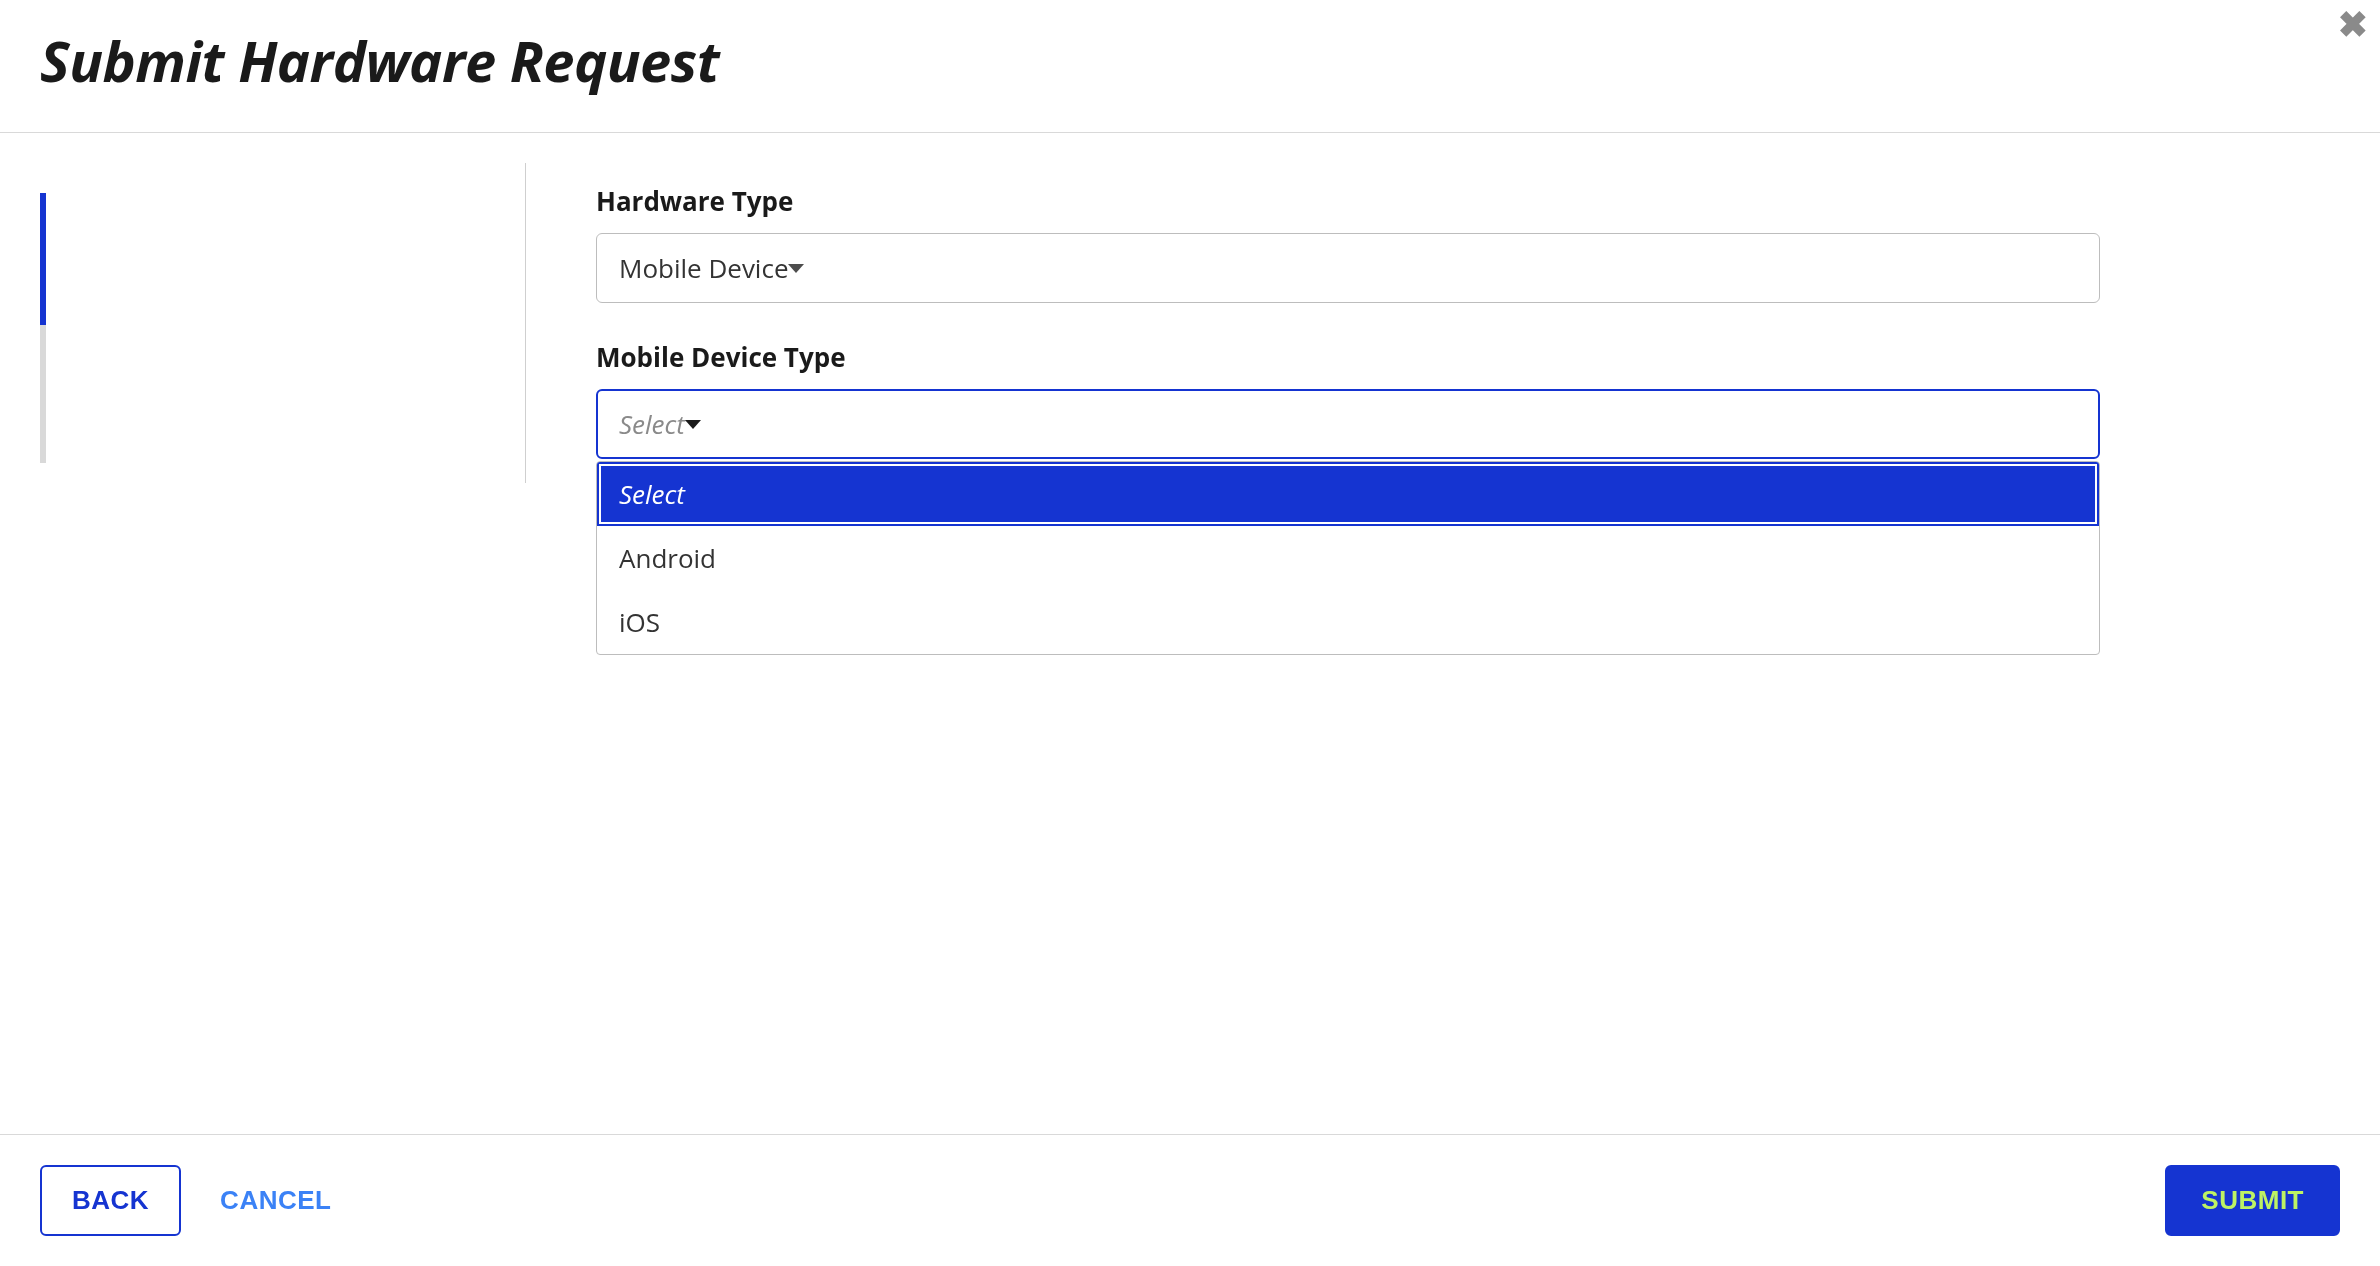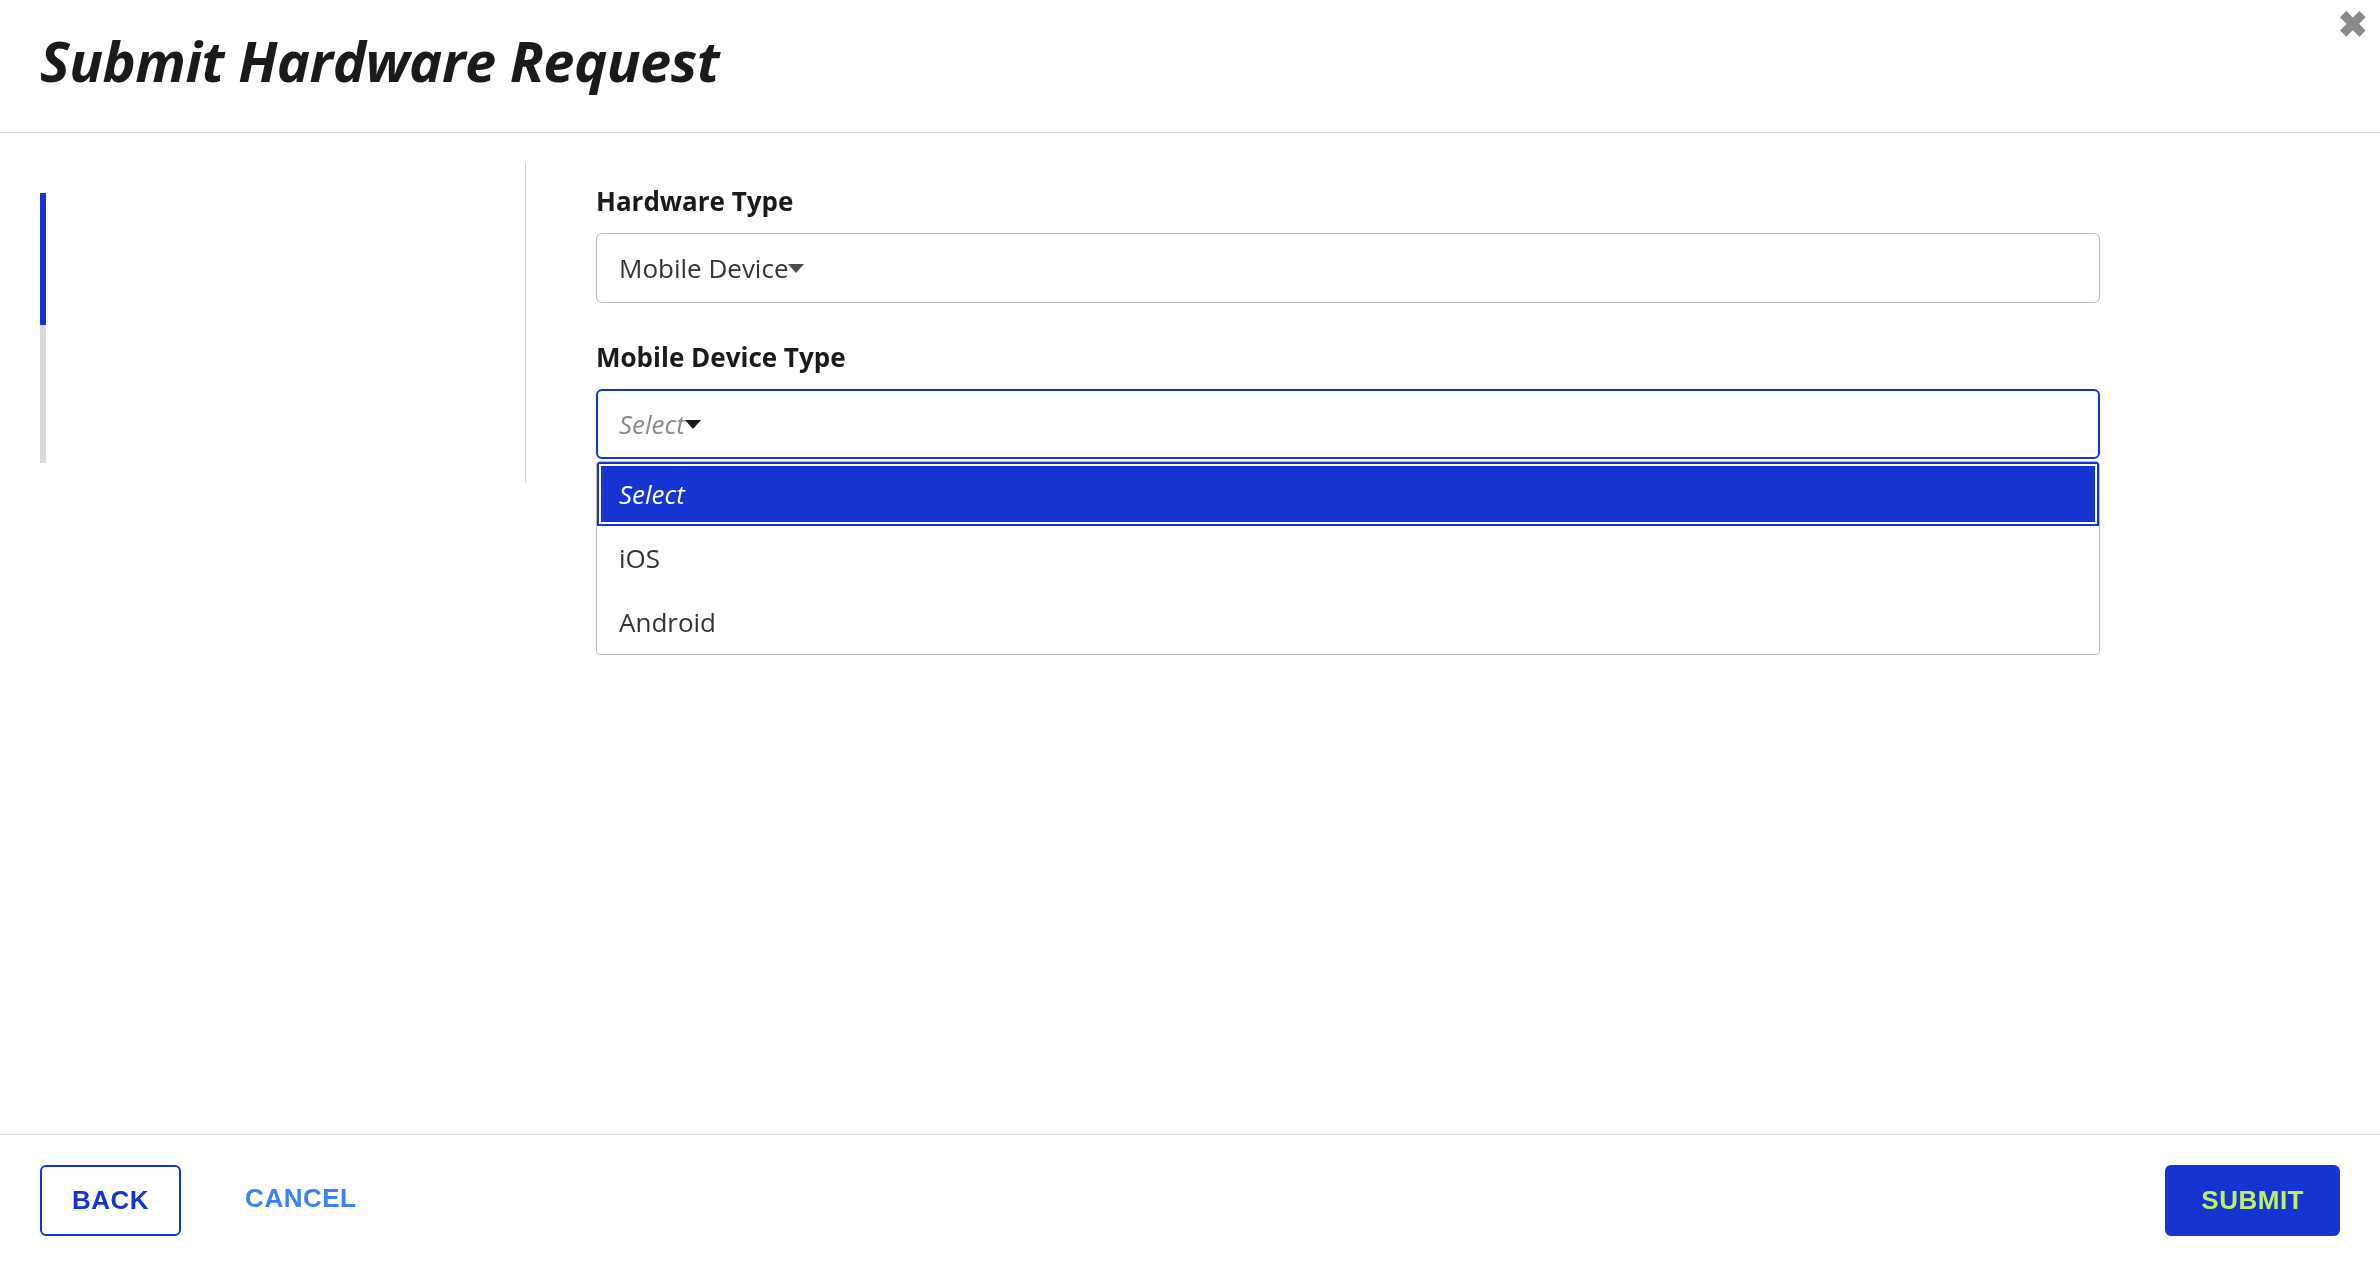--- a/index.html
+++ b/index.html
@@ -151,21 +151,21 @@
     }
 
     
     .footer {
       border-top: 1px solid #d9d9d9;
       padding: 30px 40px;
       display: flex;
       align-items: center;
       justify-content: space-between;
     }
-    .footer-left { display: flex; align-items: flex-start; gap: 56px; }
+    .footer-left { display: flex; align-items: center; gap: 31px; }
     .btn {
       font-size: 26px;
       font-weight: 600;
       padding: 18px 30px;
       border-radius: 6px;
       cursor: pointer;
       letter-spacing: 0.5px;
     }
     .btn-outline {
       color: #1534d1;
@@ -214,22 +214,22 @@
     </div>
 
     <div class="field-group">
       <div class="field-label">Mobile Device Type</div>
       <div class="select focused">
         <span class="placeholder">Select</span>
         <span class="caret"></span>
       </div>
       <div class="dropdown-panel">
         <div class="option highlighted">Select</div>
+        <div class="option">Android</div>
         <div class="option">iOS</div>
-        <div class="option">Android</div>
       </div>
     </div>
 
   </div>
 </div>
 
 <div class="footer">
   <div class="footer-left">
     <button class="btn btn-outline">BACK</button>
     <button class="btn btn-link">CANCEL</button>

